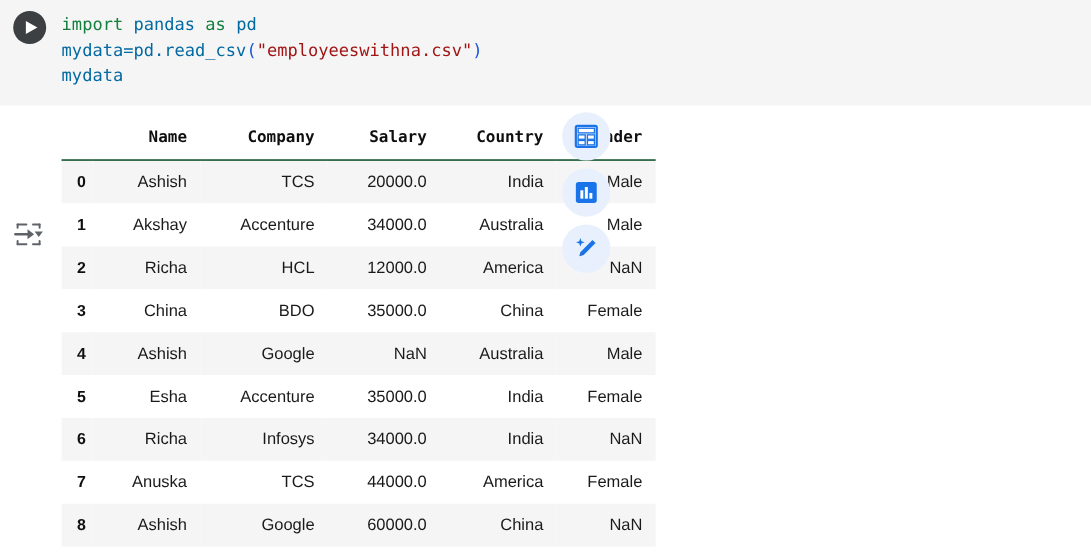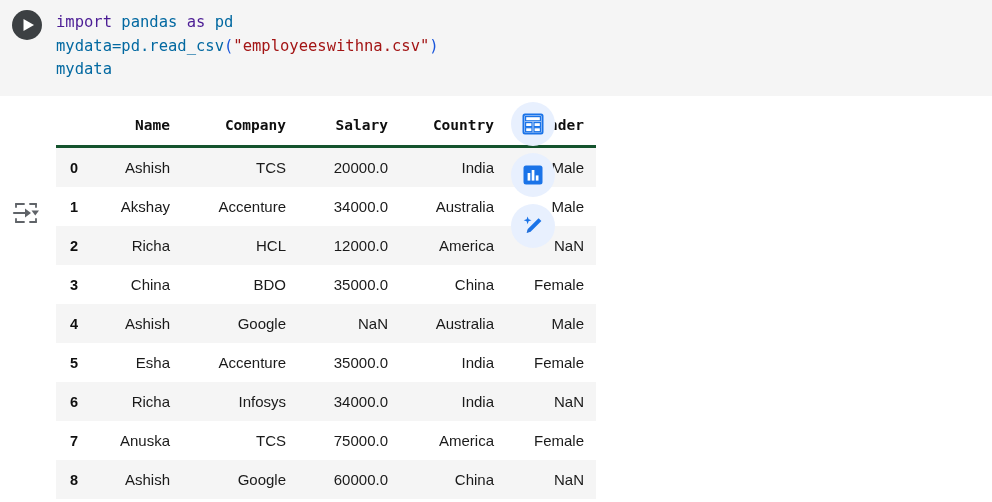--- a/index.html
+++ b/index.html
@@ -41,21 +41,21 @@
   .code-body {
     position: absolute;
     left: 56px;
     top: 11px;
     font-family: "DejaVu Sans Mono", "Liberation Mono", monospace;
     font-size: 15.5px;
     line-height: 23.5px;
     white-space: pre;
     color: #202124;
   }
-  .tok-kw  { color: #4c1d95; }
+  .tok-kw  { color: #15803d; }
   .tok-str { color: #a31515; }
   .tok-par { color: #1a56db; }
   .tok-pln { color: #0369a1; }
 
   
   .output-area {
     position: relative;
     background: #ffffff;
     height: 406px;
   }
@@ -86,21 +86,21 @@
     vertical-align: middle;
     border: none;
     padding: 0 12px;
     height: 39px;
     white-space: nowrap;
   }
   table.dataframe thead th {
     font-family: "DejaVu Sans Mono", "Liberation Mono", monospace;
     font-weight: bold;
     font-size: 14.5px;
-    border-bottom: 3px solid #14532d;
+    border-bottom: 1px solid #14532d;
     height: 41px;
     color: #0f0f0f;
   }
   table.dataframe thead th.idx-head {
     min-width: 14px;
     padding-left: 8px;
     padding-right: 6px;
   }
   table.dataframe tbody th.row-idx {
     font-weight: bold;
@@ -244,21 +244,21 @@
             <td class="col-name">Richa</td>
             <td class="col-company">Infosys</td>
             <td class="col-salary">34000.0</td>
             <td class="col-country">India</td>
             <td class="col-gender">NaN</td>
           </tr>
           <tr class="even-row">
             <th class="row-idx">7</th>
             <td class="col-name">Anuska</td>
             <td class="col-company">TCS</td>
-            <td class="col-salary">75000.0</td>
+            <td class="col-salary">44000.0</td>
             <td class="col-country">America</td>
             <td class="col-gender">Female</td>
           </tr>
           <tr class="odd-row">
             <th class="row-idx">8</th>
             <td class="col-name">Ashish</td>
             <td class="col-company">Google</td>
             <td class="col-salary">60000.0</td>
             <td class="col-country">China</td>
             <td class="col-gender">NaN</td>

